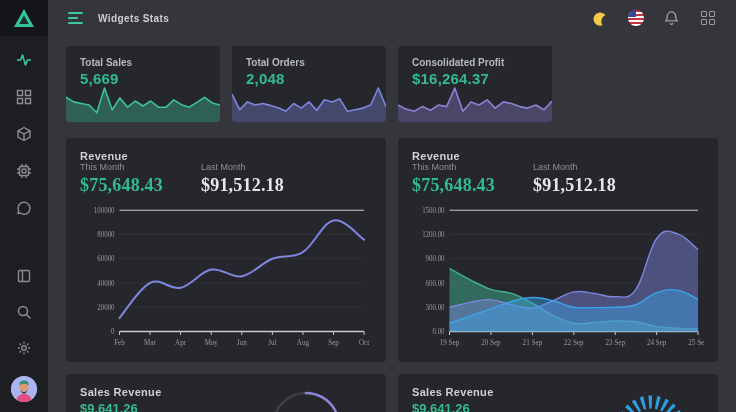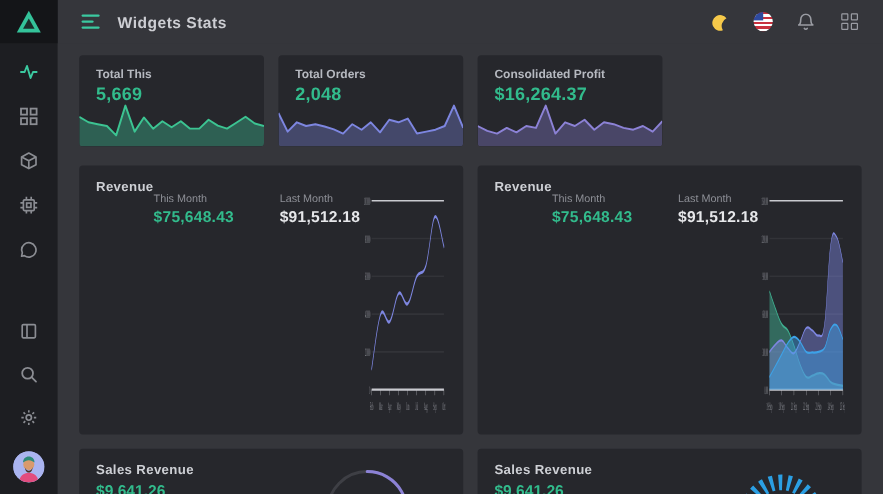--- a/index.html
+++ b/index.html
@@ -22,21 +22,21 @@
     padding:0; cursor:pointer; background:#aab4f0; }
   .avatar svg { width:26px; height:26px; display:block; }
 
   
   .header { position:absolute; left:48px; top:0; right:0; height:36px;
     display:flex; align-items:center; padding:0 20px; gap:14px; background:#35363b; }
   .hamburger { background:none; border:none; cursor:pointer; width:16px; height:12px;
     display:flex; flex-direction:column; justify-content:space-between; padding:0; }
   .hamburger span { display:block; height:2px; border-radius:1px; background:#3bc9a0; }
   .hamburger .l1 { width:15px; } .hamburger .l2 { width:10px; } .hamburger .l3 { width:15px; }
-  .page-title { font-size:13px; font-weight:700; color:#cdced3; letter-spacing:.4px; }
+  .page-title { font-size:10px; font-weight:700; color:#cdced3; letter-spacing:.4px; }
   .top-icons { margin-left:auto; display:flex; align-items:center; gap:19px; }
   .tbtn { background:none; border:none; padding:0; cursor:pointer; width:17px; height:17px;
     display:flex; align-items:center; justify-content:center; color:#9a9ca3; }
   .flag { width:16px; height:16px; border-radius:50%; overflow:hidden; position:relative;
     background:repeating-linear-gradient(#c8313e 0 2px,#fff 2px 4px); }
   .flag .canton { position:absolute; left:0; top:0; width:8px; height:7px; background:#2e4a9e; }
   .gridglyph { display:grid; grid-template-columns:6px 6px; grid-template-rows:6px 6px; gap:2px; }
   .gridglyph i { border:1.4px solid #9a9ca3; border-radius:1px; }
 
   
@@ -47,25 +47,25 @@
   .row.charts { grid-template-columns:repeat(2,1fr); margin-bottom:12px; }
   .row.bottoms { grid-template-columns:repeat(2,1fr); }
   .card { background:#26272c; border-radius:3px; }
 
   .stat { position:relative; height:76px; padding:11px 14px 0; overflow:hidden; }
   .s-label { font-size:10px; color:#b6b9c0; font-weight:700; margin-bottom:2px; }
   .s-value { font-size:15px; font-weight:700; color:#32bb8c; letter-spacing:.2px; }
   .spark { position:absolute; left:0; right:0; bottom:0; height:38px; }
   .spark svg { width:100%; height:100%; display:block; }
 
-  .rev { height:224px; padding:12px 14px 8px; display:flex; flex-direction:row; }
+  .rev { height:224px; padding:12px 14px 8px; display:flex; flex-direction:column; }
   .r-title { font-size:11px; font-weight:700; color:#ced0d5; letter-spacing:.3px; }
-  .r-stats { display:flex; gap:38px; margin-top:10px; }
+  .r-stats { display:flex; gap:38px; }
   .r-lab { font-size:9px; color:#8d8f96; margin-bottom:3px; }
-  .r-val { font-size:13px; font-weight:700; letter-spacing:.2px; }
+  .r-val { font-size:18px; font-weight:700; letter-spacing:.2px;font-family:Liberation Serif, serif; }
   .r-val.green { color:#32bb8c; } .r-val.white { color:#e6e7ea; }
   .chartbox { flex:1; margin-top:4px;font-family:Liberation Serif, serif; }
   .chartbox svg { width:100%; height:100%; display:block; }
 
   .bot { position:relative; height:110px; padding:12px 14px; overflow:hidden; }
   .b-label { font-size:11px; font-weight:700; color:#ced0d5; letter-spacing:.3px; margin-bottom:3px; }
   .b-value { font-size:13px; font-weight:700; color:#32bb8c; }
   .gauge { position:absolute; }
 </style>
 </head>
@@ -175,21 +175,21 @@
           <i></i>
         </span>
     </button>
   </div>
 </header>
 
 <main class="content">
 
   <section class="row stats">
     <div class="card stat">
-      <div class="s-label">Total This</div>
+      <div class="s-label">Total Sales</div>
       <div class="s-value">5,669</div>
       <div class="spark">
           <svg viewBox="0 0 156 38" preserveAspectRatio="none">
             <path d="M0.0,13.3L7.8,17.9L15.6,19.5L23.4,21.0L31.2,28.8L39.0,4.0L46.8,25.7L54.6,13.9L62.4,23.2L70.2,17.0L78.0,22.0L85.8,17.0L93.6,23.2L101.4,23.2L109.2,15.8L117.0,20.7L124.8,23.2L132.6,18.3L140.4,13.3L148.2,18.9L156.0,21.0L156,38L0,38Z" fill="rgba(61,190,146,0.38)"></path>
             <path d="M0.0,13.3L7.8,17.9L15.6,19.5L23.4,21.0L31.2,28.8L39.0,4.0L46.8,25.7L54.6,13.9L62.4,23.2L70.2,17.0L78.0,22.0L85.8,17.0L93.6,23.2L101.4,23.2L109.2,15.8L117.0,20.7L124.8,23.2L132.6,18.3L140.4,13.3L148.2,18.9L156.0,21.0" fill="none" stroke="#3cc492" stroke-width="1.6" stroke-linejoin="round" vector-effect="non-scaling-stroke"></path>
           </svg>
         </div>
     </div>
     <div class="card stat">
       <div class="s-label">Total Orders</div>

